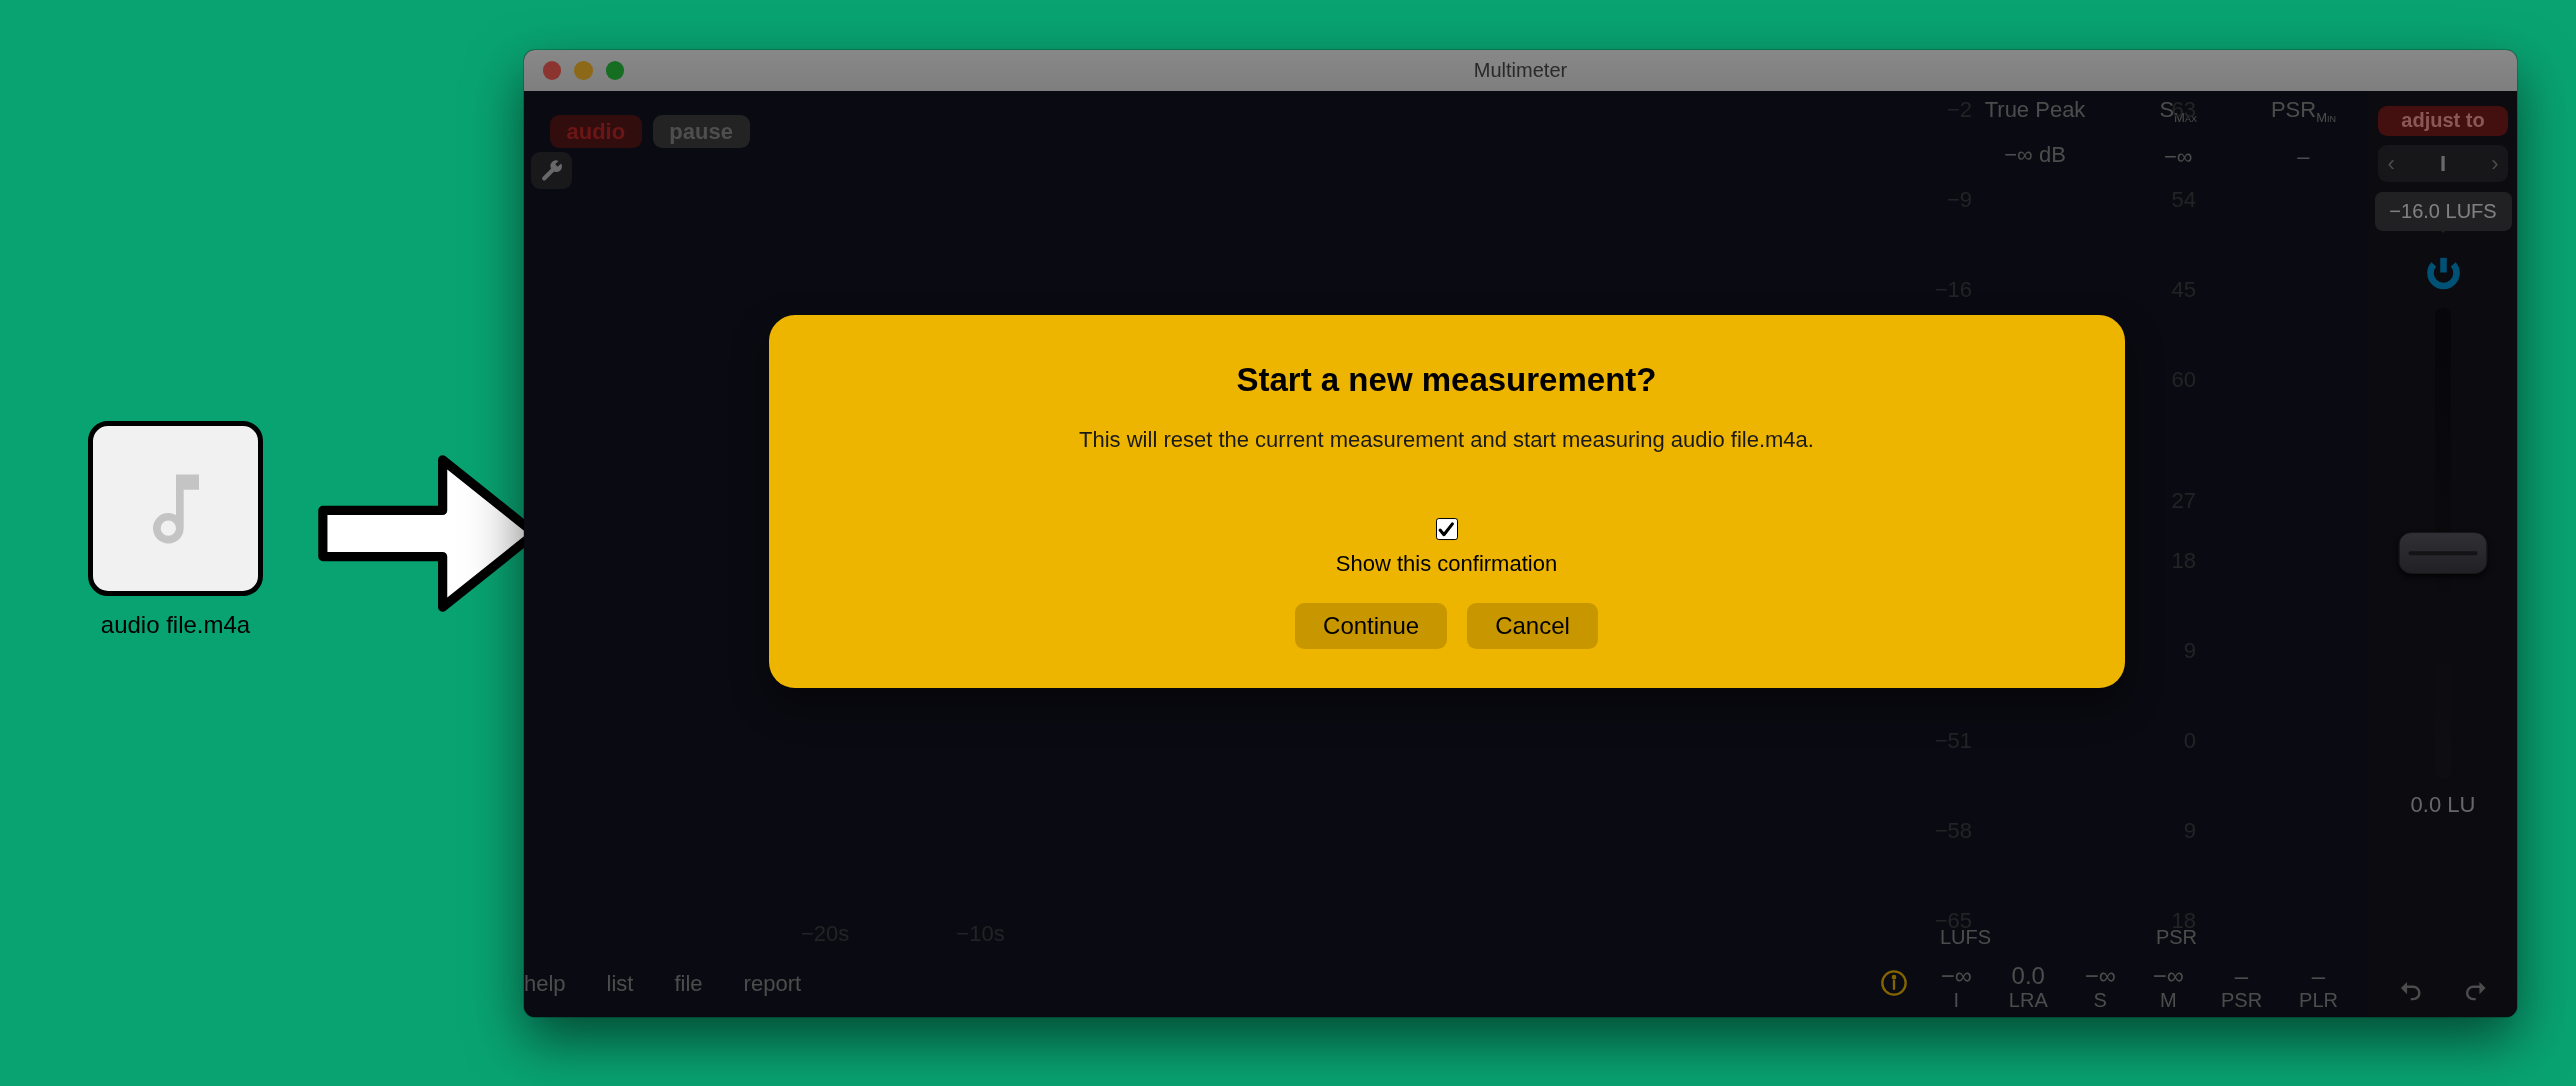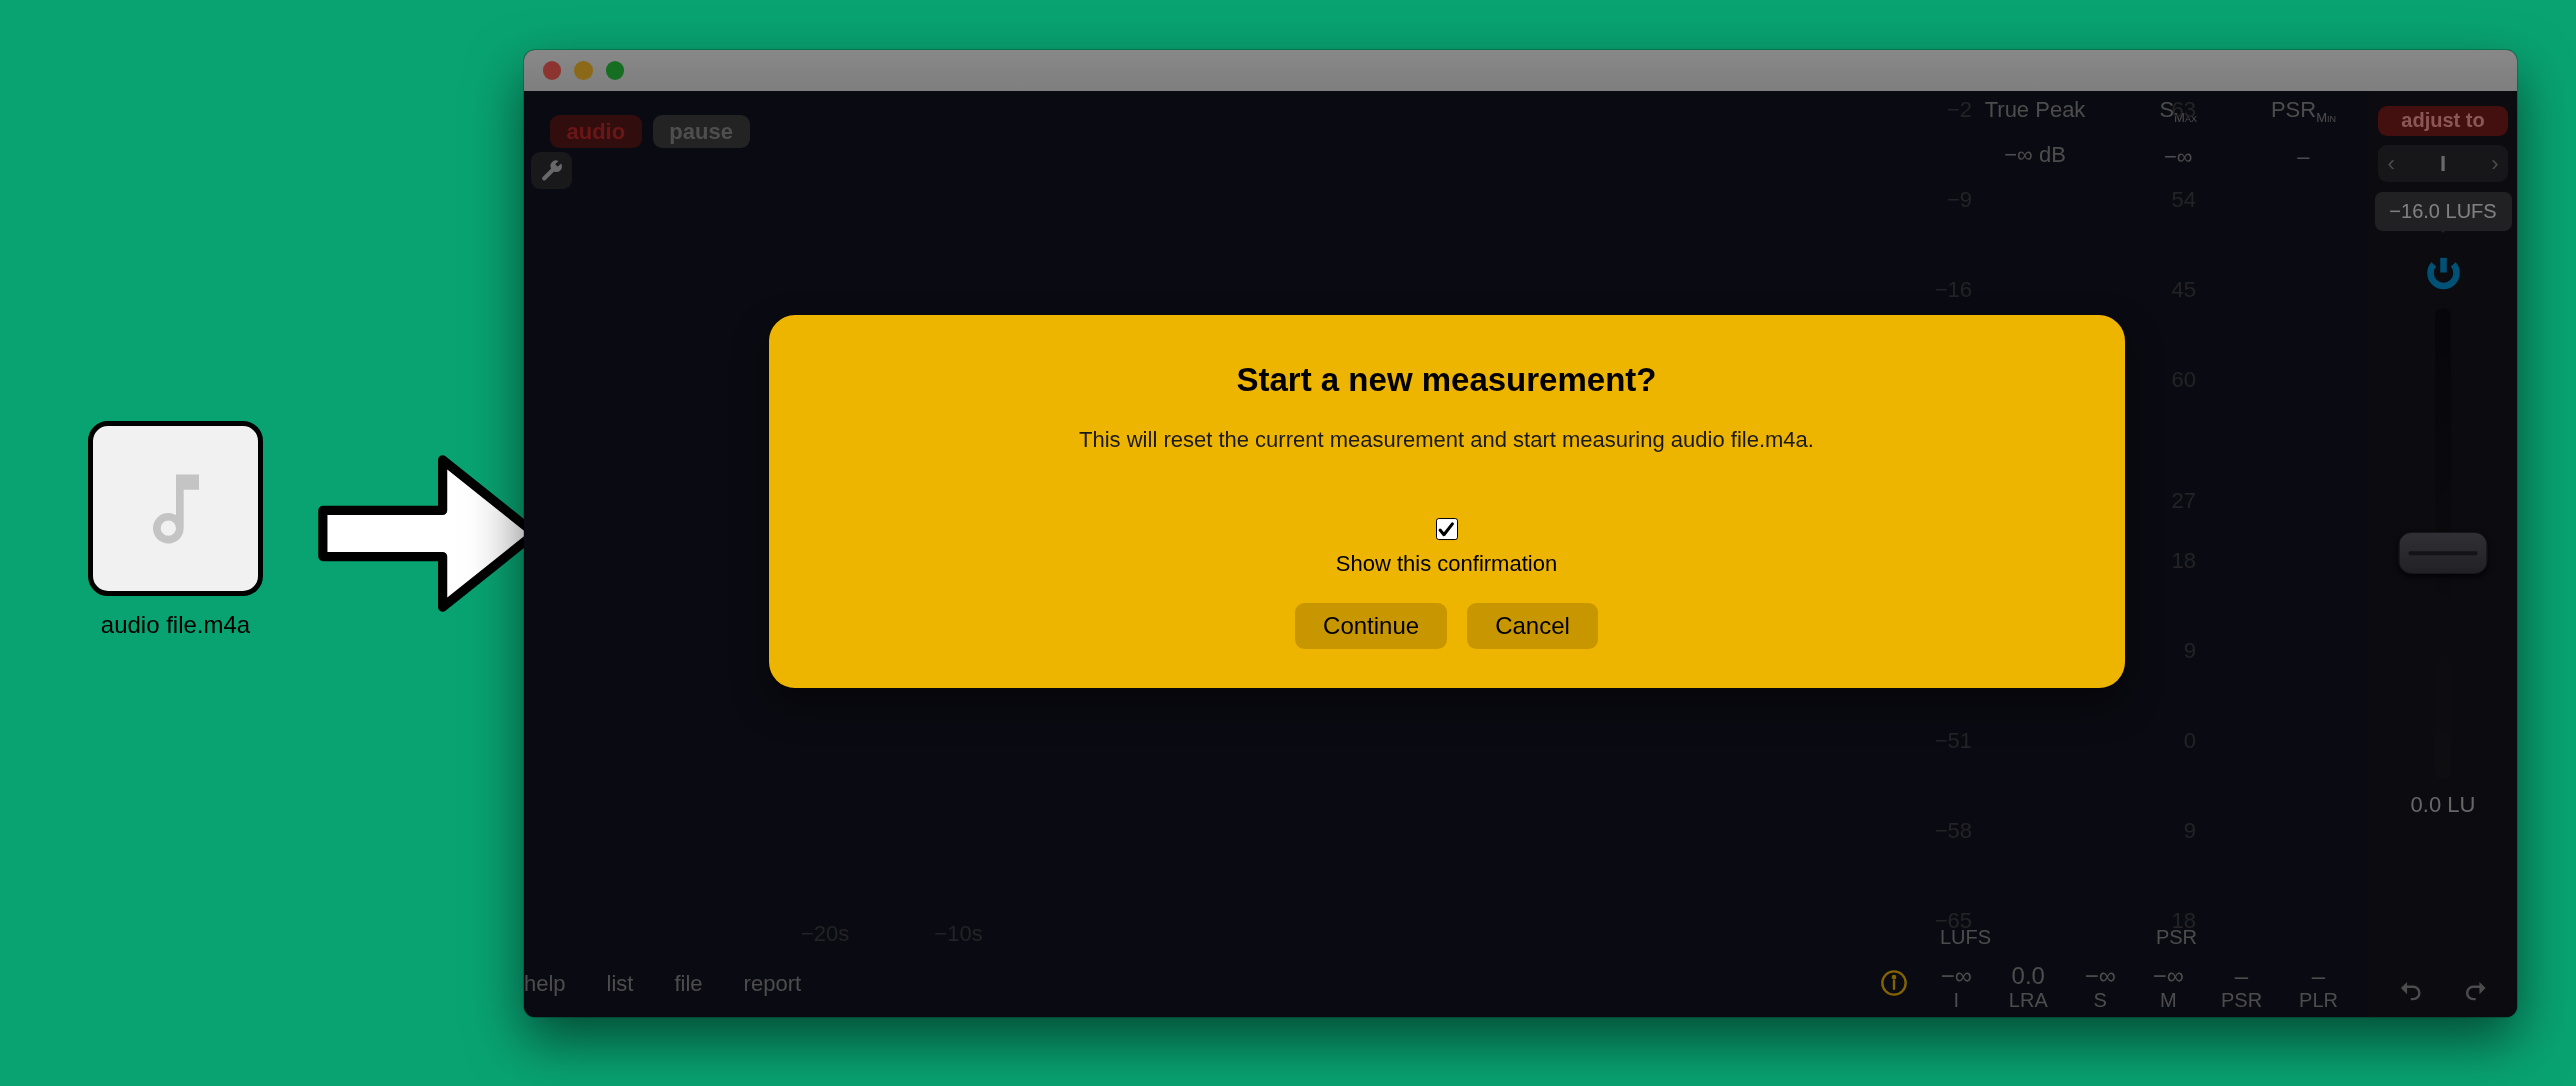--- a/index.html
+++ b/index.html
@@ -72,21 +72,21 @@
   .footer{position:absolute;left:0;right:0;bottom:0;height:66px;display:flex;align-items:center;}
   .menu{display:flex;gap:41px;}
   .menu span{color:var(--greytxt);font-size:22px;}
   .info{position:absolute;right:461px;bottom:16.6px;}
   .info svg{width:28px;height:28px;fill:none;stroke:var(--yellow);stroke-width:2;}
   .readouts{position:absolute;right:31px;bottom:5.5px;display:flex;gap:37px;}
   .ro{text-align:center;color:var(--greytxt);}
   .ro .v{font-size:24px;}
   .ro .l{font-size:20px;margin-top:-1.8px;}
 
-  .timemarks{position:absolute;bottom:70px;left:277px;display:flex;gap:85px;}
+  .timemarks{position:absolute;bottom:70px;left:277px;display:flex;gap:107px;}
   .timemarks span{color:var(--tick);font-size:22px;}
 
   
   .adjust{margin:14.8px 9.2px 0;background:#7a1c1c;color:#ff9d9d;border-radius:9.2px;padding:3.7px 0;text-align:center;font-size:20px;font-weight:600;}
   .modepick{margin:9.2px 9.2px 0;height:37px;border-radius:9.2px;background:#2a2a30;display:flex;align-items:center;justify-content:space-between;padding:0 9.2px;color:#888;font-size:22px;}
   .modepick .mid{font-weight:700;color:#bfbfbf;}
   .target{margin:9.2px 5.5px 0;height:39px;border-radius:7.4px;background:#3c3c42;color:#e9e9e9;text-align:center;font-size:20px;line-height:39px;position:relative;}
   .target:after{content:"";position:absolute;left:50%;bottom:-9.2px;transform:translateX(-50%);border:7.4px solid transparent;border-top-color:#3c3c42;}
   .power{margin:22px auto 0;width:39px;height:39px;}
   .power svg{width:39px;height:39px;fill:none;stroke:#0093d6;stroke-width:4;}
@@ -126,20 +126,21 @@
 </div>
 
 <div class="window">
 
   <div class="titlebar wdim">
     <div class="traffic">
       <span class="t-red"></span>
       <span class="t-yel"></span>
       <span class="t-grn"></span>
     </div>
+    <div class="title">Multimeter</div>
   </div>
 
   <div class="appbody">
 
     <div class="main">
 
       <div class="wdim" style="position:absolute;inset:0;">
 
         <div class="leftcol">
           <div class="tl">

